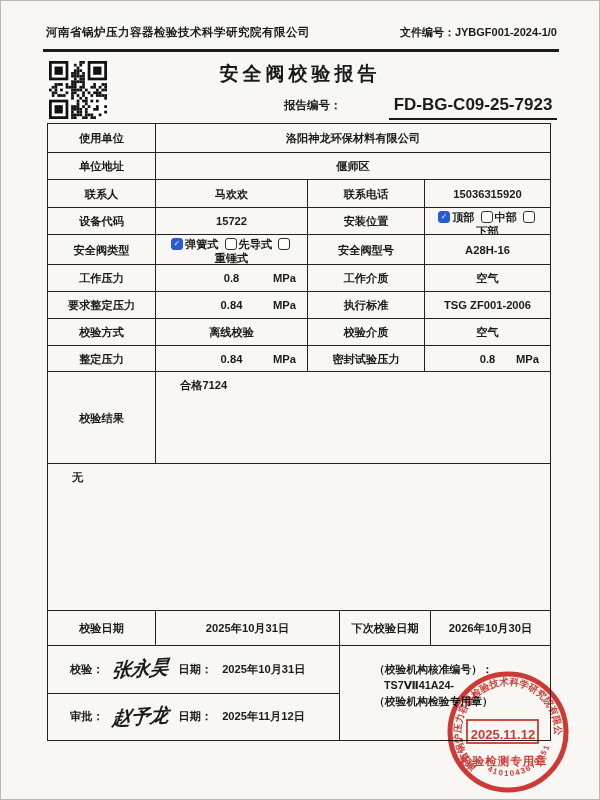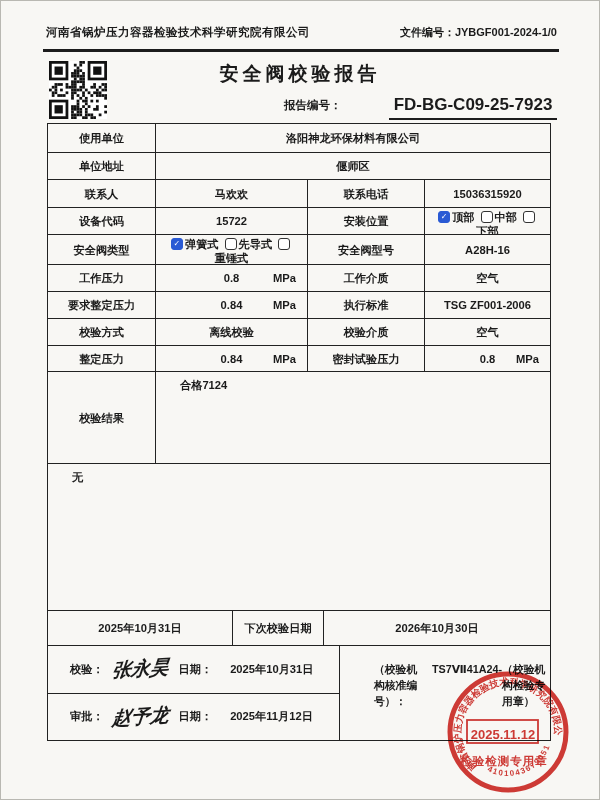--- a/index.html
+++ b/index.html
@@ -25,22 +25,22 @@
   .unit{position:absolute;right:11px;top:50%;transform:translateY(-50%);}
   .cbgroup{display:flex;flex-wrap:wrap;align-items:center;justify-content:center;padding:2px 5px;}
   .cb{display:inline-flex;width:10px;height:10px;border:1.6px solid #333;border-radius:3px;margin:1px 2px 1px 6px;
       align-items:center;justify-content:center;background:#fff;flex:none;font-size:8px;line-height:10px;}
   .cb.on{background:#2a5ad4;border-color:#2a5ad4;color:#fff;}
   .cbgroup .cb:first-child{margin-left:0;}
   .sig-left{width:291px;display:flex;flex-direction:column;box-sizing:border-box;}
   .sigcell{display:flex;align-items:center;padding-left:22px;box-sizing:border-box;font-size:11.2px;font-weight:700;}
   .sig{font-size:19px;font-style:italic;font-weight:700;transform:rotate(-4deg) skewX(-10deg);margin:0 10px 0 8px;
        font-family:"DejaVu Serif","Liberation Serif",serif;white-space:nowrap;}
-  .datelab{margin-right:18px;}
-  .orgcell{flex-direction:row;align-items:flex-start;justify-content:center;padding:15px 0 0 34px;
+  .datelab{margin-right:10px;}
+  .orgcell{flex-direction:column;align-items:flex-start;justify-content:flex-start;padding:15px 0 0 34px;
            font-size:10.8px;line-height:16px;text-align:left;border-left:1.2px solid #222;box-sizing:border-box;}
   .orgcell .l2{margin-left:10px;}
   .stamp{position:absolute;left:432px;top:656px;width:150px;height:150px;overflow:visible;
          mix-blend-mode:multiply;opacity:.92;}
   .stamp text{font-family:"Liberation Sans","DejaVu Sans",sans-serif;}
 </style>
 </head>
 <body>
 
 <div class="page">
@@ -282,20 +282,21 @@
     <div class="row" style="height:92px">
       <div class="cell c1">校验结果</div>
       <div class="cell wide topleft">合格7124</div>
     </div>
 
     <div class="row" style="height:147px">
       <div class="cell wide topleft">无</div>
     </div>
 
     <div class="row" style="height:35px">
+      <div class="cell c1">校验日期</div>
       <div class="cell d2">2025年10月31日</div>
       <div class="cell d3">下次校验日期</div>
       <div class="cell c4">2026年10月30日</div>
     </div>
 
     <div class="row" style="height:95px">
       <div class="sig-left">
         <div class="sigcell" style="height:47px">
           <span>校验：</span>
           <span class="sig">张永昊</span>

